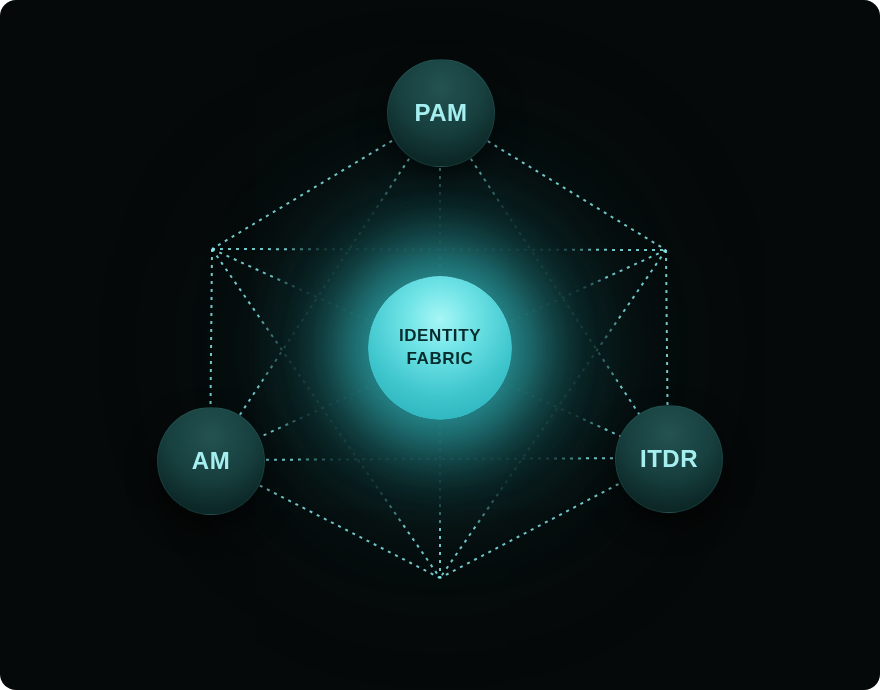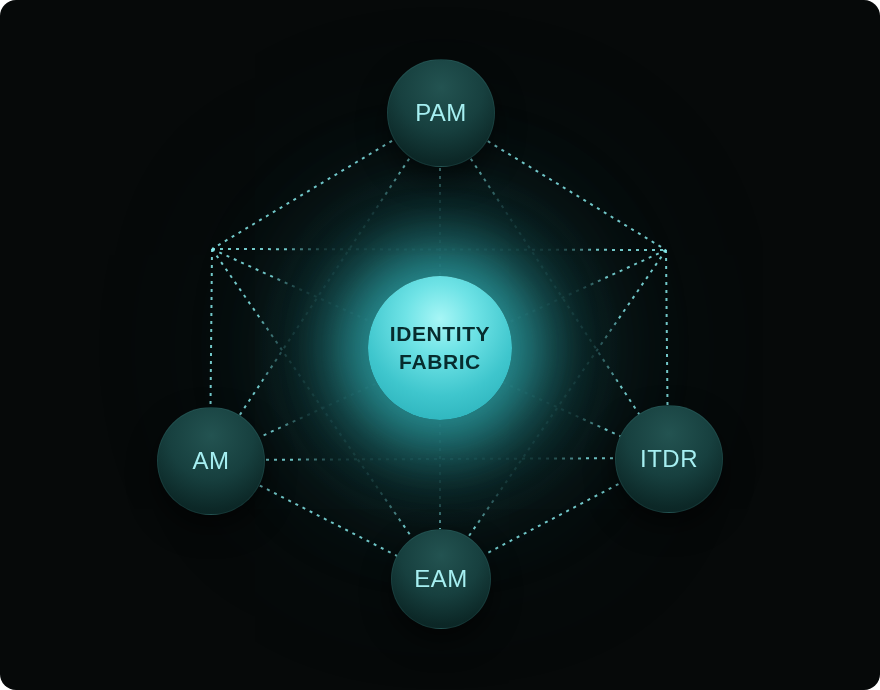--- a/index.html
+++ b/index.html
@@ -50,21 +50,21 @@
       #3fc6cd 62%,
       #23a9b3 100%);
     box-shadow:
       0 0 55px 25px rgba(64, 216, 224, 0.50),
       0 0 120px 60px rgba(38, 160, 170, 0.28),
       0 0 200px 100px rgba(24, 110, 120, 0.16);
   }
   .center-label {
     color: #072c2e;
     font-weight: 700;
-    font-size: 21px;
+    font-size: 17px;
     line-height: 1.35;
     letter-spacing: 0.6px;
     text-align: right;
   }
   .node {
     position: absolute;
     border-radius: 50%;
     z-index: 5;
     display: flex;
     align-items: center;
@@ -72,21 +72,21 @@
     background: radial-gradient(circle at 50% 26%,
       #235351 0%,
       #17403f 45%,
       #0c2827 78%,
       #092020 100%);
     border: 1px solid rgba(110, 200, 200, 0.10);
     box-shadow: 0 12px 28px rgba(0,0,0,0.55);
   }
   .node-label {
     color: #a6eff1;
-    font-weight: 400;
+    font-weight: 700;
     font-size: 24px;
     letter-spacing: 0.5px;
   }
 </style>
 </head>
 <body>
 
 <div class="canvas">
 
   <svg class="edges-layer" width="880" height="690" viewBox="0 0 880 690">
@@ -116,17 +116,14 @@
 
   <div class="node" style="left: 387px; top: 59px; width: 106px; height: 106px;">
     <span class="node-label">PAM</span>
   </div>
   <div class="node" style="left: 157px; top: 407px; width: 106px; height: 106px;">
     <span class="node-label">AM</span>
   </div>
   <div class="node" style="left: 615px; top: 405px; width: 106px; height: 106px;">
     <span class="node-label">ITDR</span>
   </div>
-  <div class="node" style="left: 391px; top: 529px; width: 98px; height: 98px;">
-    <span class="node-label">EAM</span>
-  </div>
 
 </div>
 
 </body></html>

